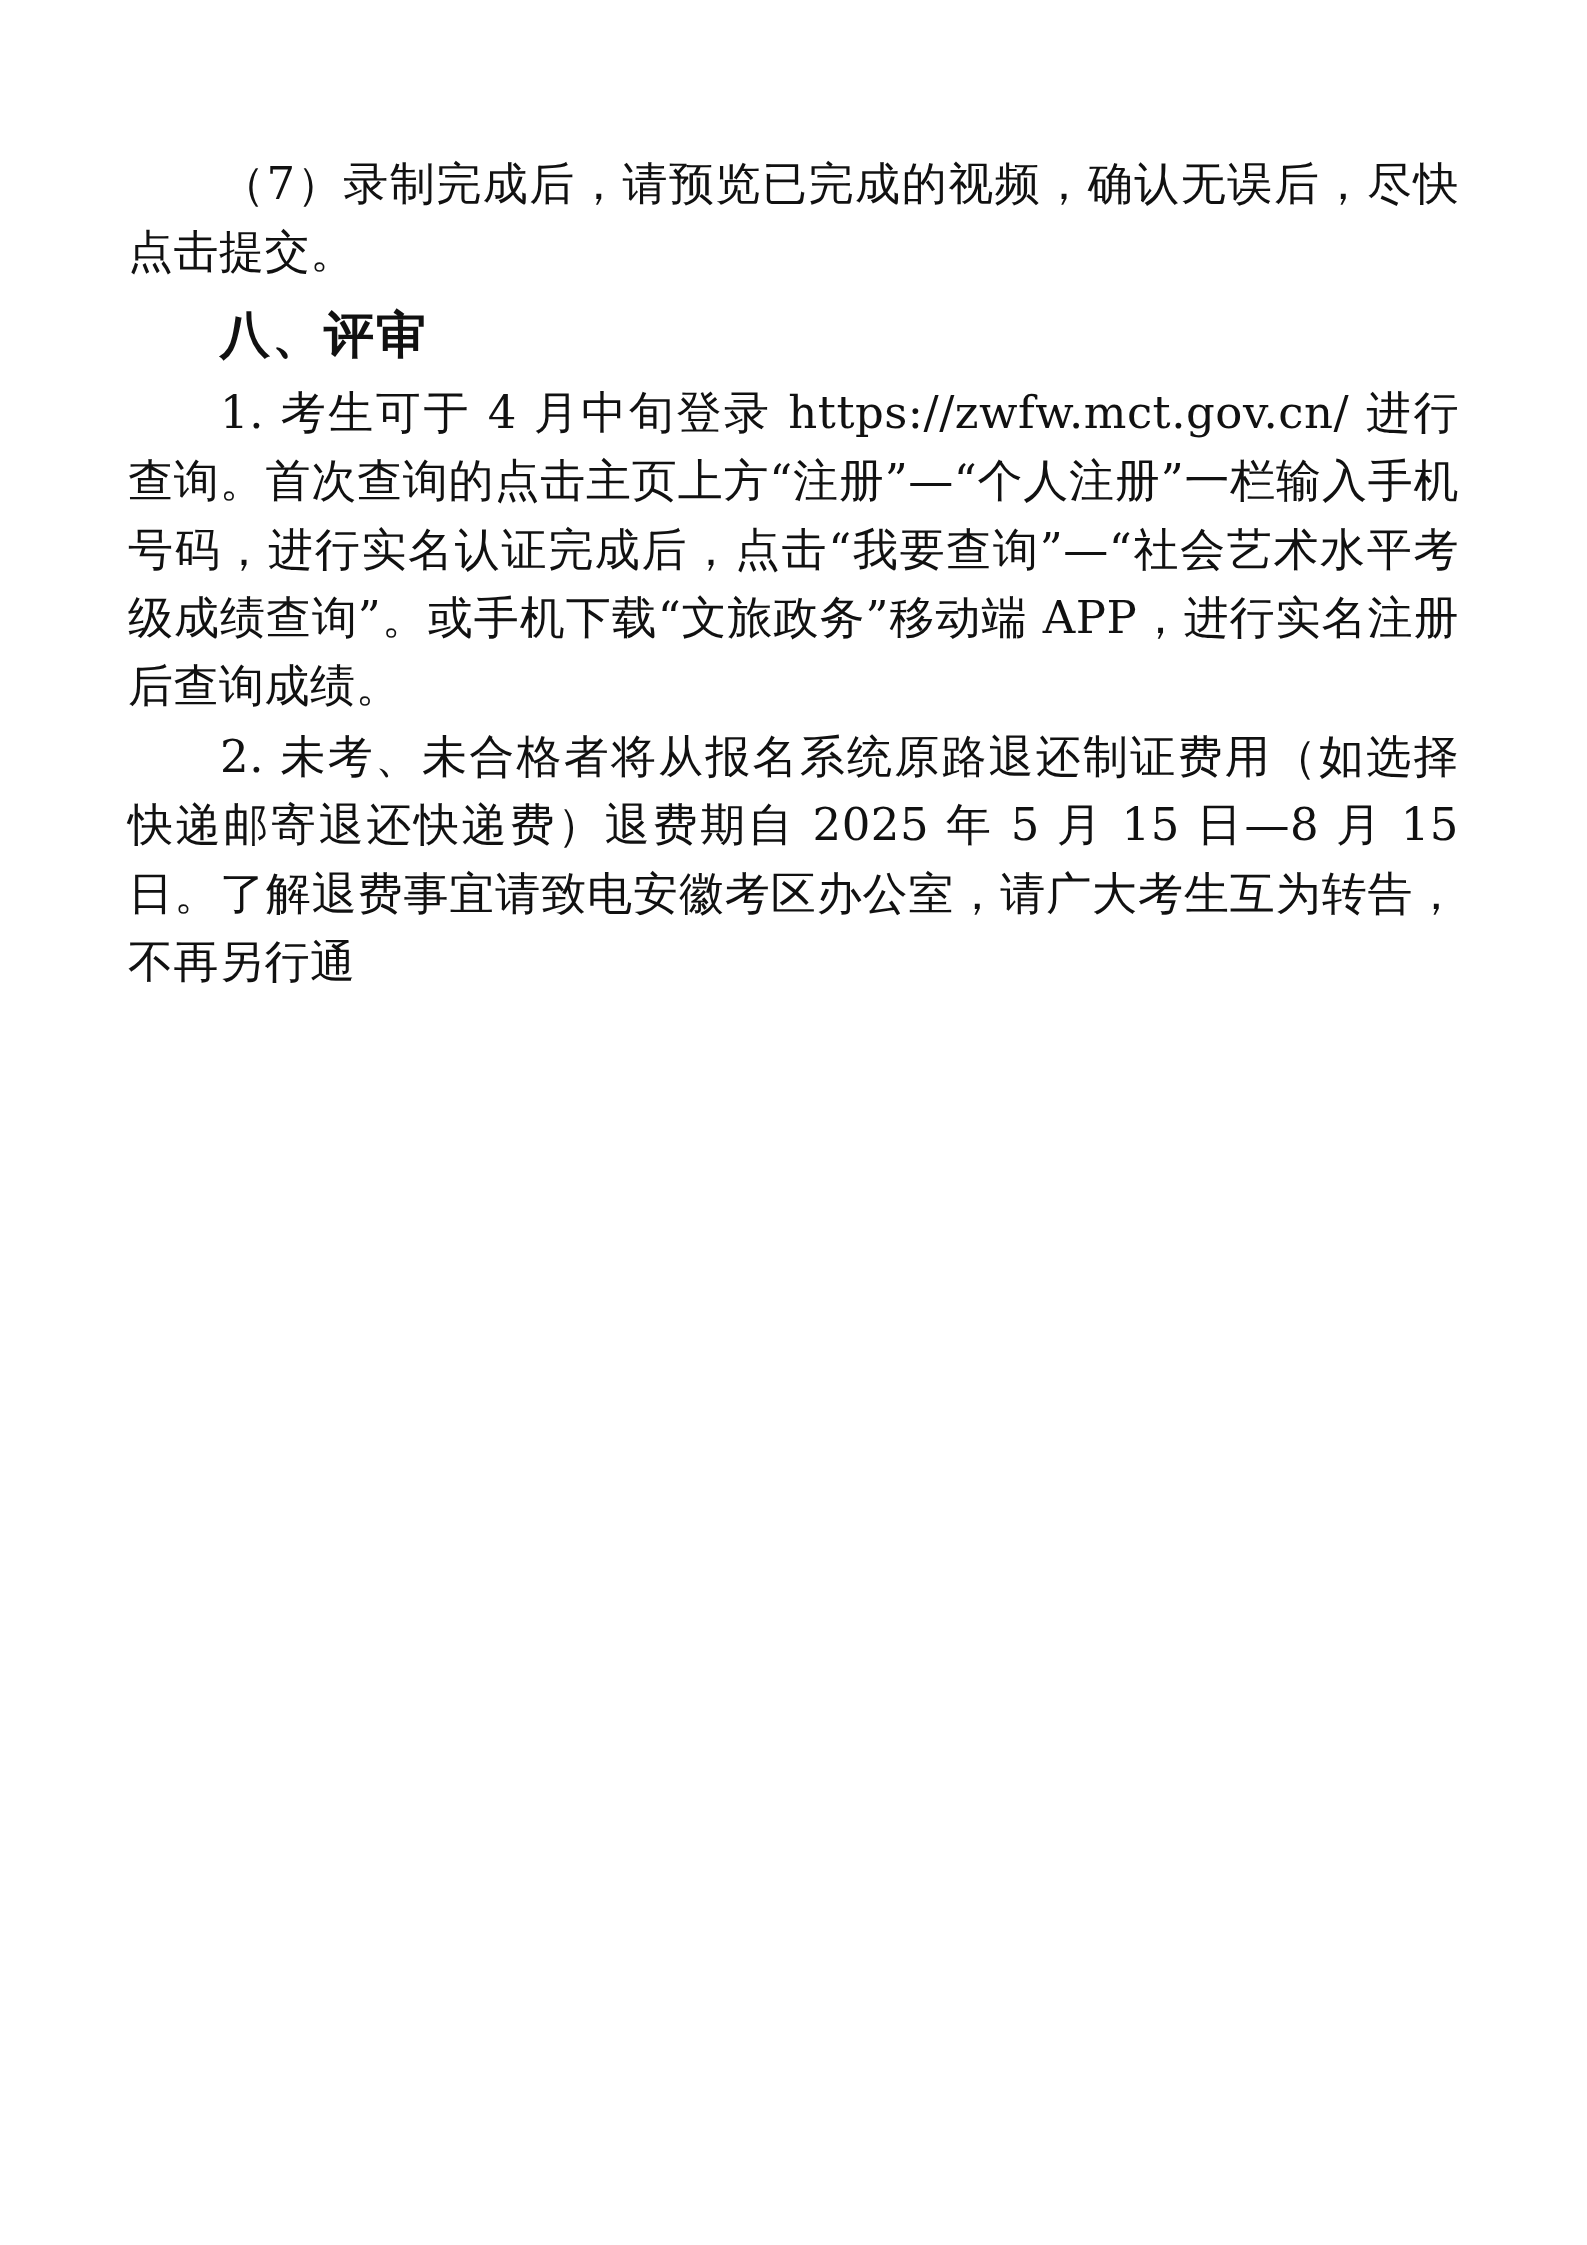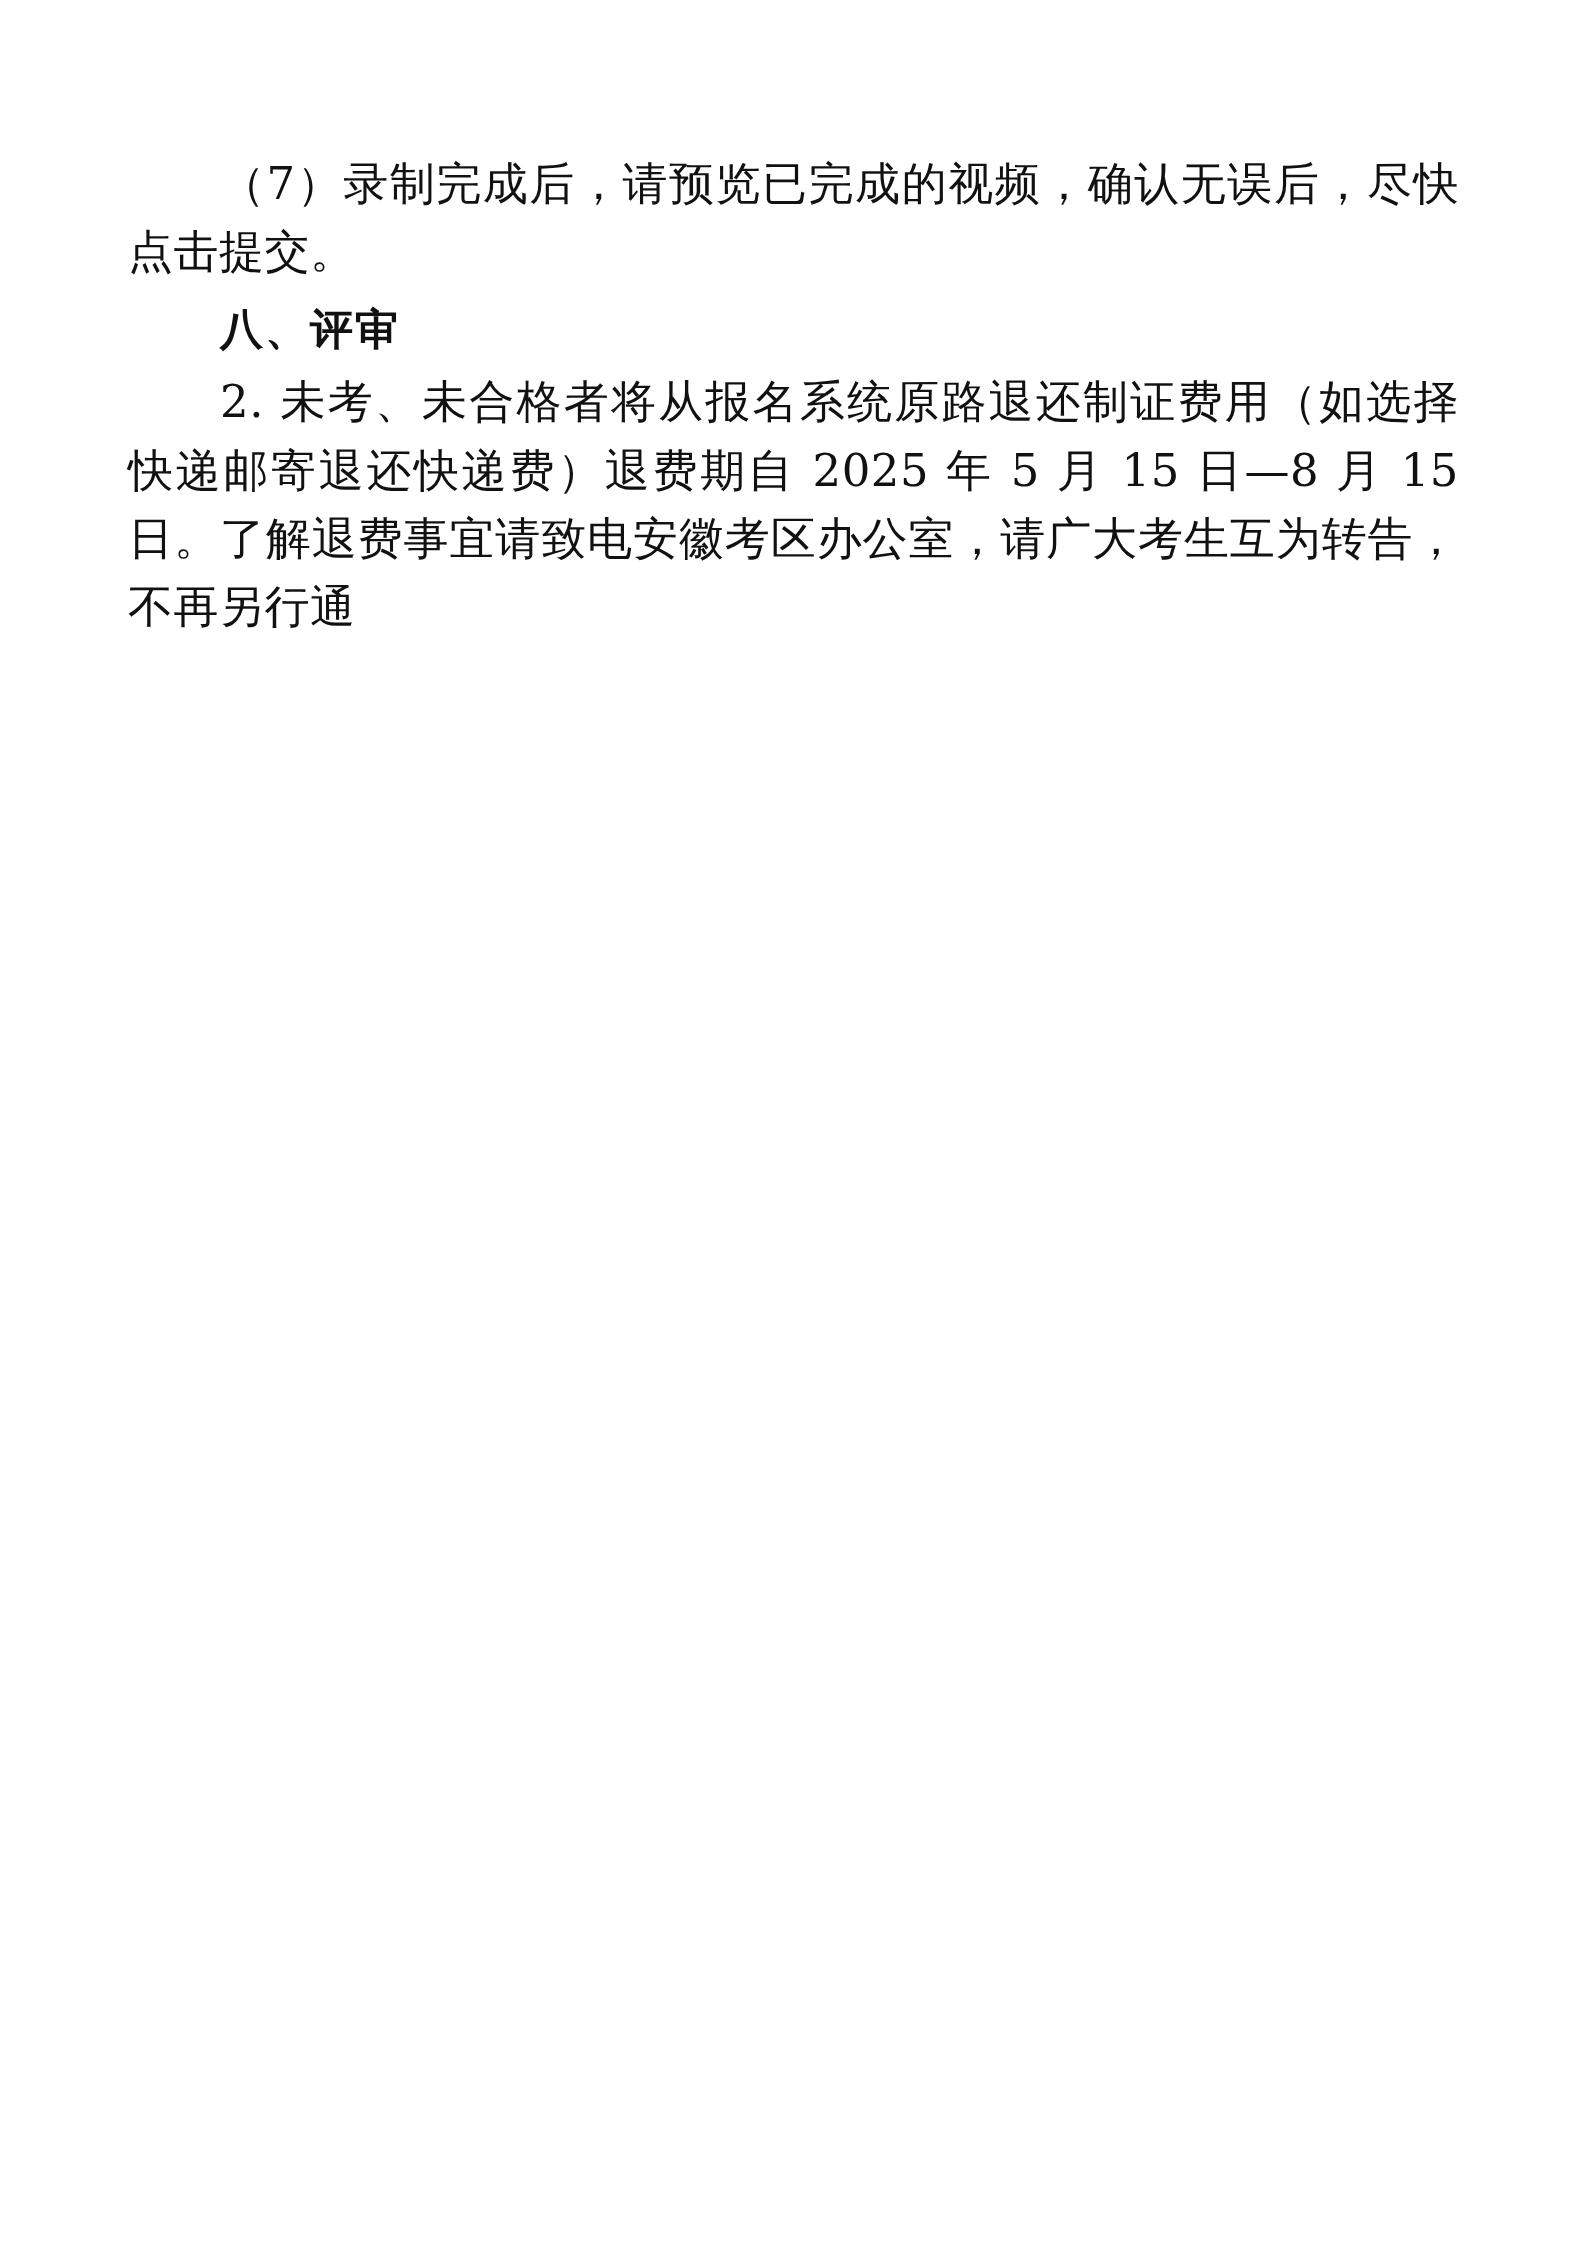--- a/index.html
+++ b/index.html
@@ -27,39 +27,40 @@
     text-justify: inter-ideograph;
     letter-spacing: 0.5px;
   }
   p.para {
     margin: 0 0 2px 0;
     text-indent: 92px;
     word-break: break-all;
   }
   h2.heading {
     margin: 10px 0 6px 0;
-    font-size: 43px;
+    font-size: 50px;
     font-weight: bold;
     text-indent: 92px;
     font-family: "DejaVu Sans", "Liberation Sans", sans-serif;
     letter-spacing: 2px;
   }
 </style>
 </head>
 <body>
 
 <div class="page">
   <div class="doc-body">
 
     <p class="para">（7）录制完成后，请预览已完成的视频，确认无误后，尽快点击提交。</p>
 
     <h2 class="heading">八、评审</h2>
 
 
 
+    <p class="para">1. 考生可于 4 月中旬登录 https://zwfw.mct.gov.cn/ 进行查询。首次查询的点击主页上方“注册”—“个人注册”一栏输入手机号码，进行实名认证完成后，点击“我要查询”—“社会艺术水平考级成绩查询”。或手机下载“文旅政务”移动端 APP，进行实名注册后查询成绩。</p>
 
 
 
 
     <p class="para">2. 未考、未合格者将从报名系统原路退还制证费用（如选择快递邮寄退还快递费）退费期自 2025 年 5 月 15 日—8 月 15 日。了解退费事宜请致电安徽考区办公室，请广大考生互为转告，不再另行通</p>
 
   </div>
 </div>
 
 </body></html>

